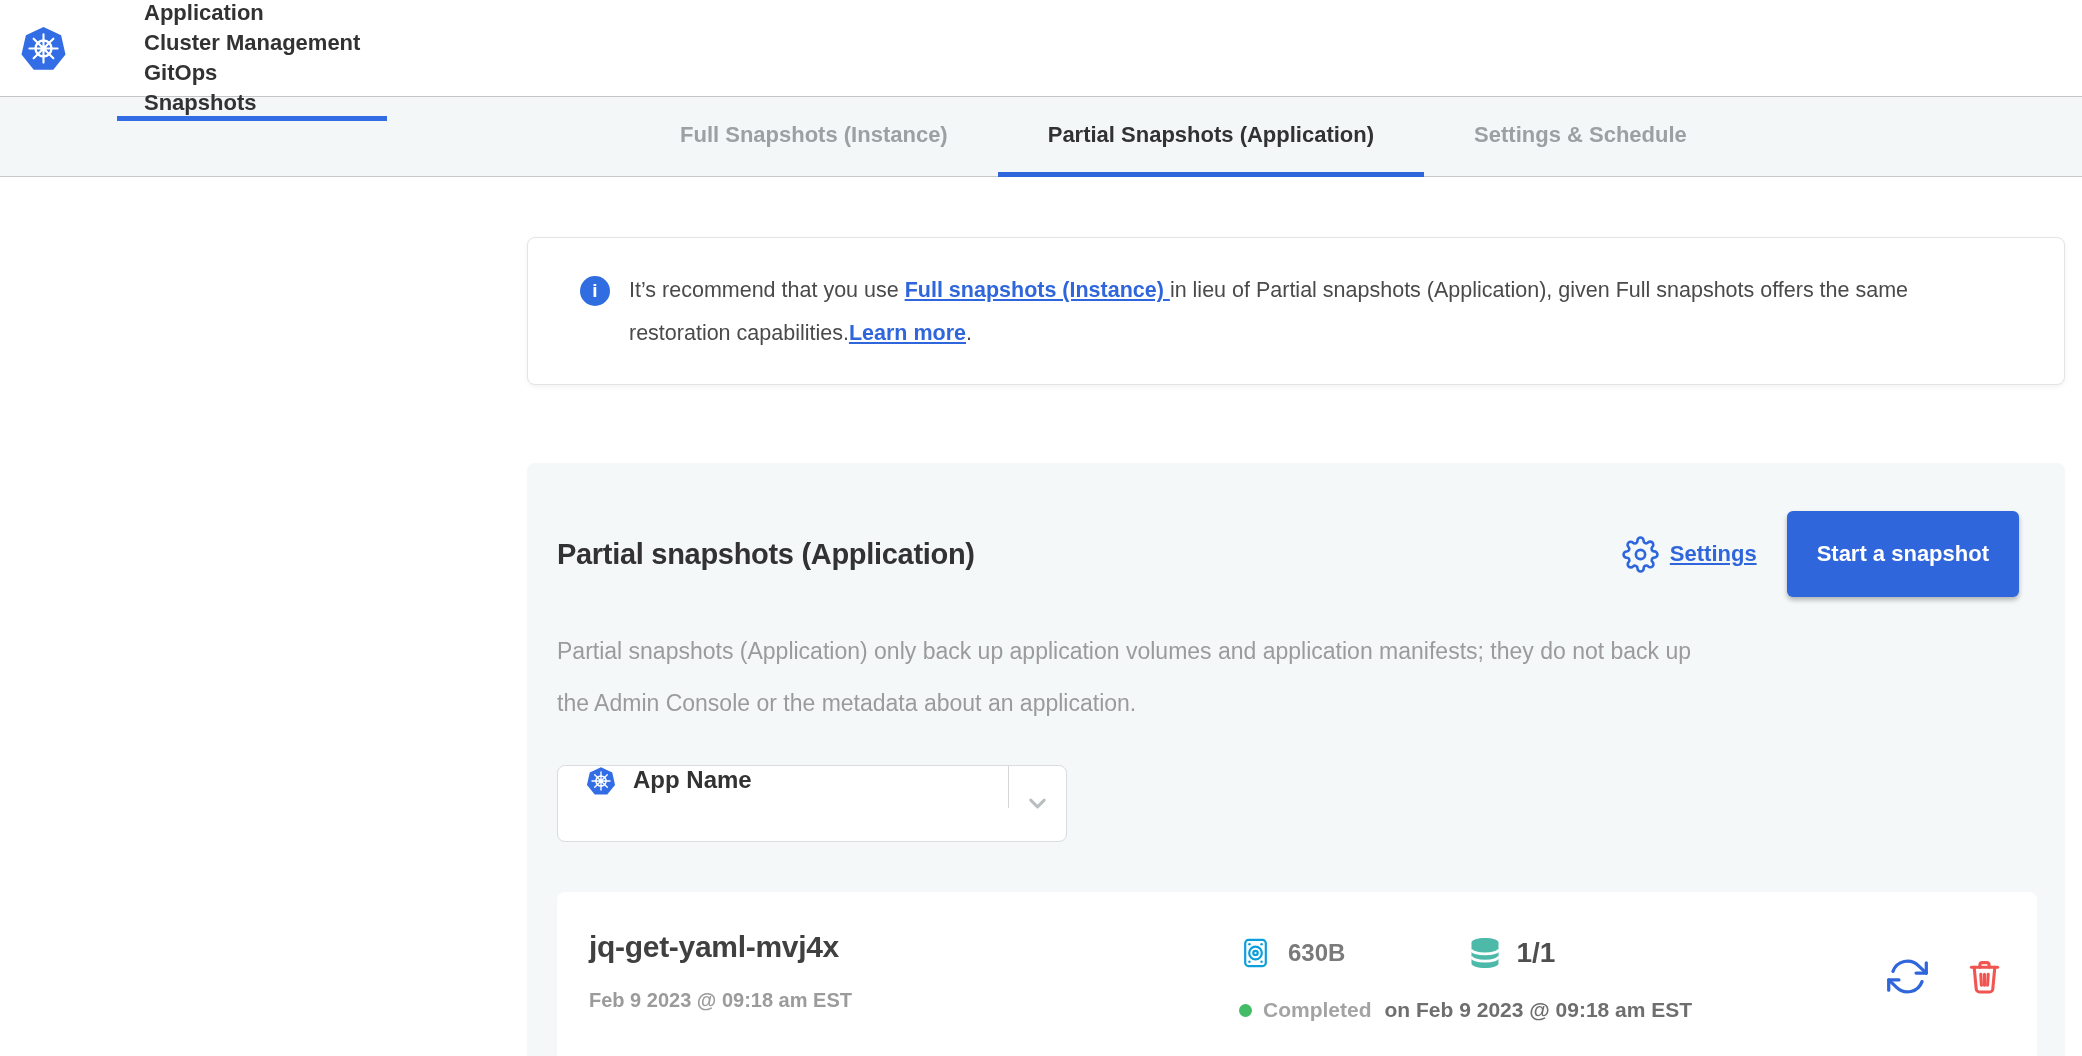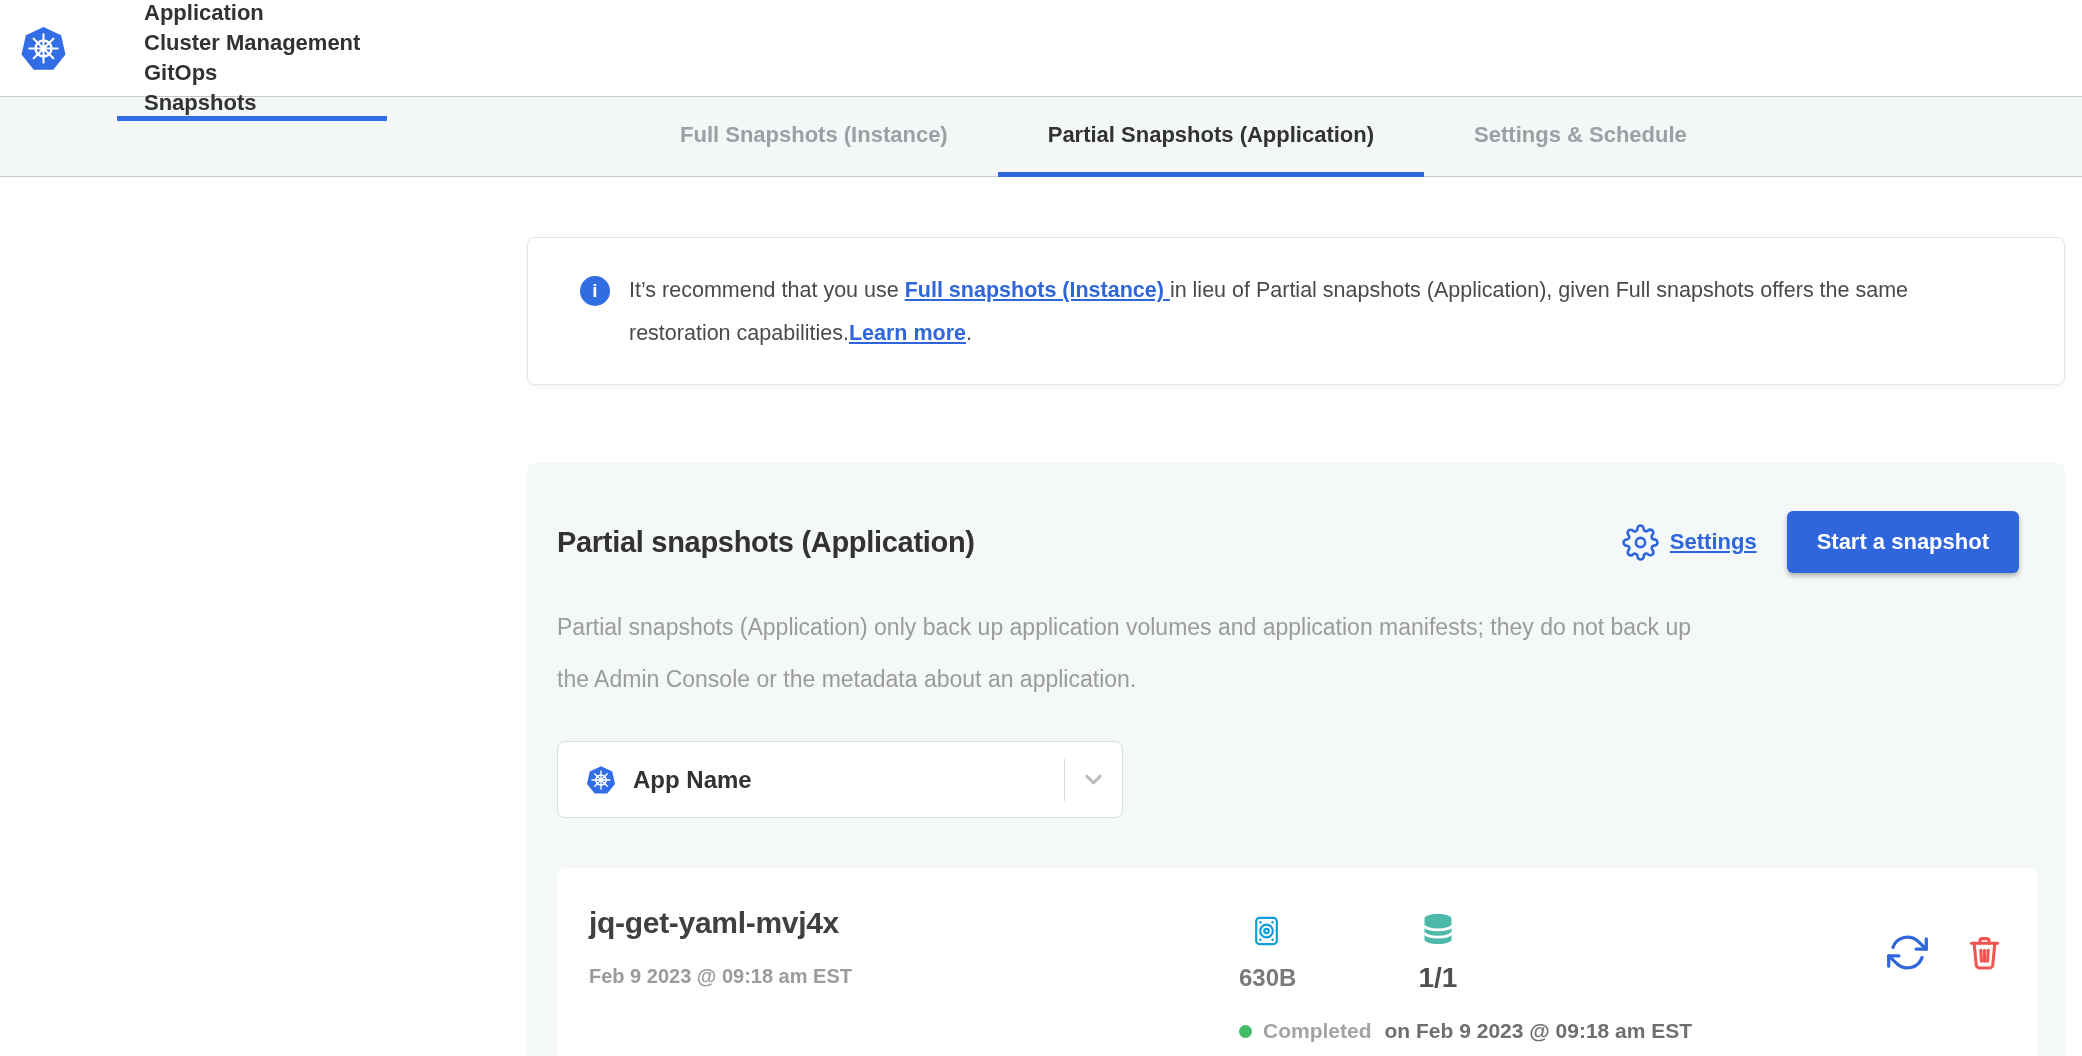--- a/index.html
+++ b/index.html
@@ -26,38 +26,38 @@
   .info-icon { width:30px; height:30px; border-radius:50%; background:#2f6de0; color:#fff; font-size:19px; font-weight:700; line-height:30px; text-align:center; flex-shrink:0; margin-top:7px; }
   .banner-text { margin:0; font-size:21.5px; color:#4a4a4a; line-height:43px; max-width:1390px; }
   .banner-text a { color:#3066db; font-weight:700; text-decoration:underline; cursor:pointer; }
 
   .panel { margin-top:78px; width:1538px; background:#f4f8f9; border-radius:8px; padding:48px 28px 36px 30px; }
   .panel-header { display:flex; align-items:center; justify-content:space-between; margin-right:18px; }
   .panel-title { margin:0; font-size:29px; font-weight:700; color:#323232; letter-spacing:-0.3px; }
   .panel-actions { display:flex; align-items:center;justify-content:center; }
   .gear { width:37px; height:37px; margin-right:11px; }
   .settings-link { color:#3066db; font-size:22px; font-weight:700; text-decoration:underline; margin-right:30px; cursor:pointer; white-space:nowrap; }
-  .primary-btn { background:#3066db; color:#fff; font-family:inherit; font-size:22px; font-weight:700; border:none; border-radius:6px; padding:18px 30px; box-shadow:0 3px 5px rgba(0,0,0,.28); cursor:pointer; white-space:nowrap; }
+  .primary-btn { background:#3066db; color:#fff; font-family:inherit; font-size:22px; font-weight:700; border:none; border-radius:6px; padding:30px 30px; box-shadow:0 3px 5px rgba(0,0,0,.28); cursor:pointer; white-space:nowrap; }
 
   .panel-desc { margin:28px 0 0; font-size:23px; color:#9b9b9b; line-height:52px; font-weight:500; }
   .panel-desc span { display:block; }
 
-  .app-select { margin-top:36px; width:566px; height:77px; background:#fff; border:1px solid #d9dddd; border-radius:8px; display:flex; align-items:center; padding-left:28px; cursor:pointer; }
+  .app-select { margin-top:36px; width:510px; height:77px; background:#fff; border:1px solid #d9dddd; border-radius:8px; display:flex; align-items:flex-start; padding-left:28px; cursor:pointer; }
   .k8s-mini { width:30px; height:30px; flex-shrink:0; }
   .app-select-label { margin-left:17px; font-size:24px; font-weight:700; color:#323232; flex:1; }
   .select-divider { width:1px; height:42px; background:#d6d6d6; }
   .chevron-box { width:57px; align-self:stretch; display:flex; align-items:center; justify-content:center; }
 
   .snapshot-row { margin-top:50px; width:1480px; min-height:185px; background:#fff; border-radius:8px; padding:38px 34px 36px 32px; display:flex; align-items:flex-start; }
   .row-left { width:650px; }
   .snap-name { font-size:30px; font-weight:700; color:#404040; letter-spacing:-0.3px; }
   .snap-date { margin-top:25px; font-size:20px; font-weight:600; color:#9b9b9b; }
   .row-mid { flex:1; padding-top:3px; }
   .mid-top { display:flex; align-items:center; }
-  .metric { display:flex; align-items:center; gap:13px;flex-direction:column; }
+  .metric { display:flex; align-items:center; gap:13px; }
   .metric.volumes { margin-left:122px; }
   .metric-icon { width:36px; height:40px; display:flex; align-items:center; }
   .size-val { font-size:24px; font-weight:700; color:#7a7a7a; }
   .vol-val { font-size:28px; font-weight:700; color:#4f4f4f; }
   .mid-status { margin-top:25px; display:flex; align-items:center; font-size:21px; }
   .status-dot { width:13px; height:13px; border-radius:50%; background:#44bb66; margin-right:11px; flex-shrink:0; }
   .status-label { color:#a3a3a3; font-weight:600; margin-right:13px; }
   .status-date { color:#6e6e6e; font-weight:700; }
   .row-actions { margin-left:auto; display:flex; align-items:center; gap:38px; padding-top:26px; }
   .action-icon { cursor:pointer; display:inline-flex; }

